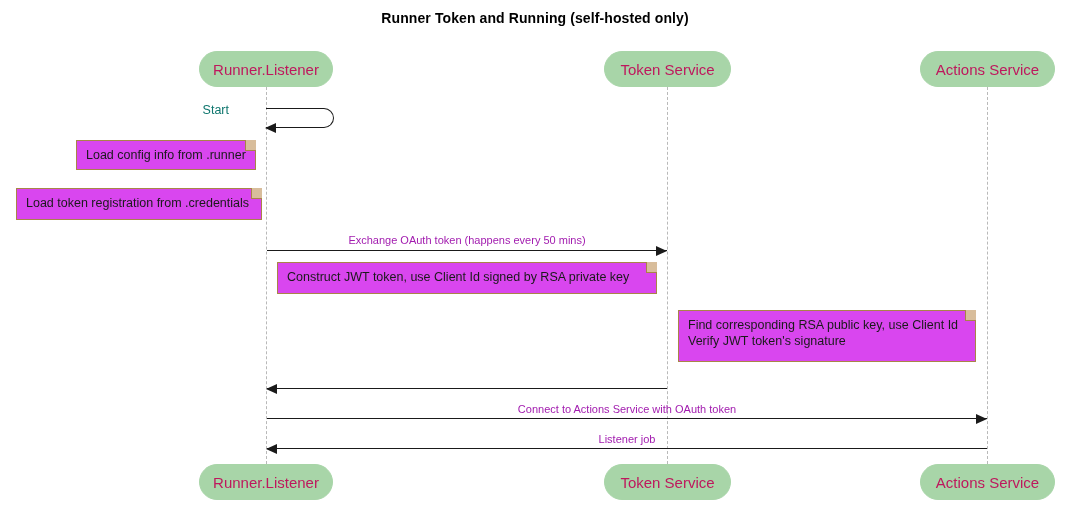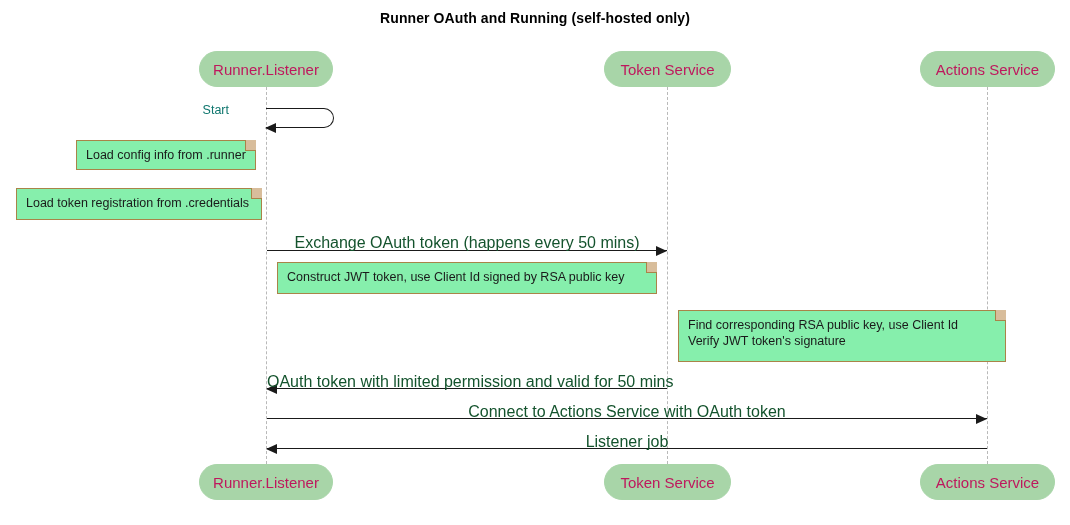--- a/index.html
+++ b/index.html
@@ -47,21 +47,21 @@
     display: flex;
     align-items: center;
     justify-content: center;
     font-size: 15px;
     color: #be185d;
     box-sizing: border-box;
     white-space: nowrap;
   }
   .note {
     position: absolute;
-    background: #86efac;
+    background: #d946ef;
     border: 1px solid #a98448;
     box-sizing: border-box;
     font-size: 12.5px;
     color: #1a1a1a;
     padding: 6px 9px;
     line-height: 16px;
     white-space: pre-line;
   }
   .note .fold {
     position: absolute;
@@ -87,22 +87,22 @@
     border-bottom: 5.5px solid transparent;
   }
   .arrow-head.right {
     border-left: 11px solid #1a1a1a;
   }
   .arrow-head.left {
     border-right: 11px solid #1a1a1a;
   }
   .msg-label {
     position: absolute;
-    font-size: 16px;
-    color: #14532d;
+    font-size: 11px;
+    color: #a21caf;
     white-space: nowrap;
     text-align: center;
   }
   .self-loop {
     position: absolute;
     box-sizing: border-box;
     border: 1.5px solid #1a1a1a;
     border-left: none;
     border-radius: 0 13px 13px 0;
   }
@@ -111,21 +111,21 @@
     font-size: 12.5px;
     color: #0f766e;
     white-space: nowrap;
     text-align: right;
   }
 </style>
 </head>
 <body>
 
 <div id="diagram">
-  <div class="diagram-title">Runner OAuth and Running (self-hosted only)</div>
+  <div class="diagram-title">Runner Token and Running (self-hosted only)</div>
 <div class="lifeline" style="left: 266px; top: 87px; height: 377px;"></div>
     <div class="lifeline" style="left: 667px; top: 87px; height: 377px;"></div>
     <div class="lifeline" style="left: 987px; top: 87px; height: 377px;"></div>
     <div class="participant" style="left: 199px; top: 51px; width: 134px; background: rgb(168, 213, 168); border-color: rgb(168, 213, 168);">
       <span>Runner.Listener</span>
     </div>
     <div class="participant" style="left: 604px; top: 51px; width: 127px; background: rgb(168, 213, 168); border-color: rgb(168, 213, 168);">
       <span>Token Service</span>
     </div>
     <div class="participant" style="left: 920px; top: 51px; width: 135px; background: rgb(168, 213, 168); border-color: rgb(168, 213, 168);">
@@ -135,31 +135,30 @@
       <span>Runner.Listener</span>
     </div>
     <div class="participant" style="left: 604px; top: 464px; width: 127px; background: rgb(168, 213, 168); border-color: rgb(168, 213, 168);">
       <span>Token Service</span>
     </div>
     <div class="participant" style="left: 920px; top: 464px; width: 135px; background: rgb(168, 213, 168); border-color: rgb(168, 213, 168);">
       <span>Actions Service</span>
     </div>
     <div class="note" style="left: 76px; top: 140px; width: 180px; height: 30px;"><span>Load config info from .runner</span><span class="fold"></span></div>
     <div class="note" style="left: 16px; top: 188px; width: 246px; height: 32px;"><span>Load token registration from .credentials</span><span class="fold"></span></div>
-    <div class="note" style="left: 277px; top: 262px; width: 380px; height: 32px;"><span>Construct JWT token, use Client Id signed by RSA public key</span><span class="fold"></span></div>
-    <div class="note" style="left: 678px; top: 310px; width: 328px; height: 52px;"><span>Find corresponding RSA public key, use Client Id
+    <div class="note" style="left: 277px; top: 262px; width: 380px; height: 32px;"><span>Construct JWT token, use Client Id signed by RSA private key</span><span class="fold"></span></div>
+    <div class="note" style="left: 678px; top: 310px; width: 298px; height: 52px;"><span>Find corresponding RSA public key, use Client Id
 Verify JWT token's signature</span><span class="fold"></span></div>
     <div class="self-loop" style="left: 266px; top: 108px; width: 68px; height: 20px;"></div>
     <div class="arrow-head left" style="left: 265px; top: 122.5px;"></div>
     <div class="self-label" style="left: 169px; top: 103px; width: 60px;">Start</div>
     <div class="msg-line" style="left: 267px; top: 250px; width: 400px;"></div>
     <div class="arrow-head right" style="left: 656px; top: 245.5px;"></div>
     <div class="msg-label" style="left: 267px; width: 400px; top: 234px;">Exchange OAuth token (happens every 50 mins)</div>
     <div class="msg-line" style="left: 267px; top: 388px; width: 400px;"></div>
     <div class="arrow-head left" style="left: 266px; top: 383.5px;"></div>
-    <div class="msg-label" style="left: 267px; width: 400px; top: 373px;">OAuth token with limited permission and valid for 50 mins</div>
     <div class="msg-line" style="left: 267px; top: 418px; width: 720px;"></div>
     <div class="arrow-head right" style="left: 976px; top: 413.5px;"></div>
     <div class="msg-label" style="left: 267px; width: 720px; top: 403px; text-align: center;">Connect to Actions Service with OAuth token</div>
     <div class="msg-line" style="left: 267px; top: 448px; width: 720px;"></div>
     <div class="arrow-head left" style="left: 266px; top: 443.5px;"></div>
     <div class="msg-label" style="left: 267px; width: 720px; top: 433px;">Listener job</div>
   </div>
 
 </body></html>

